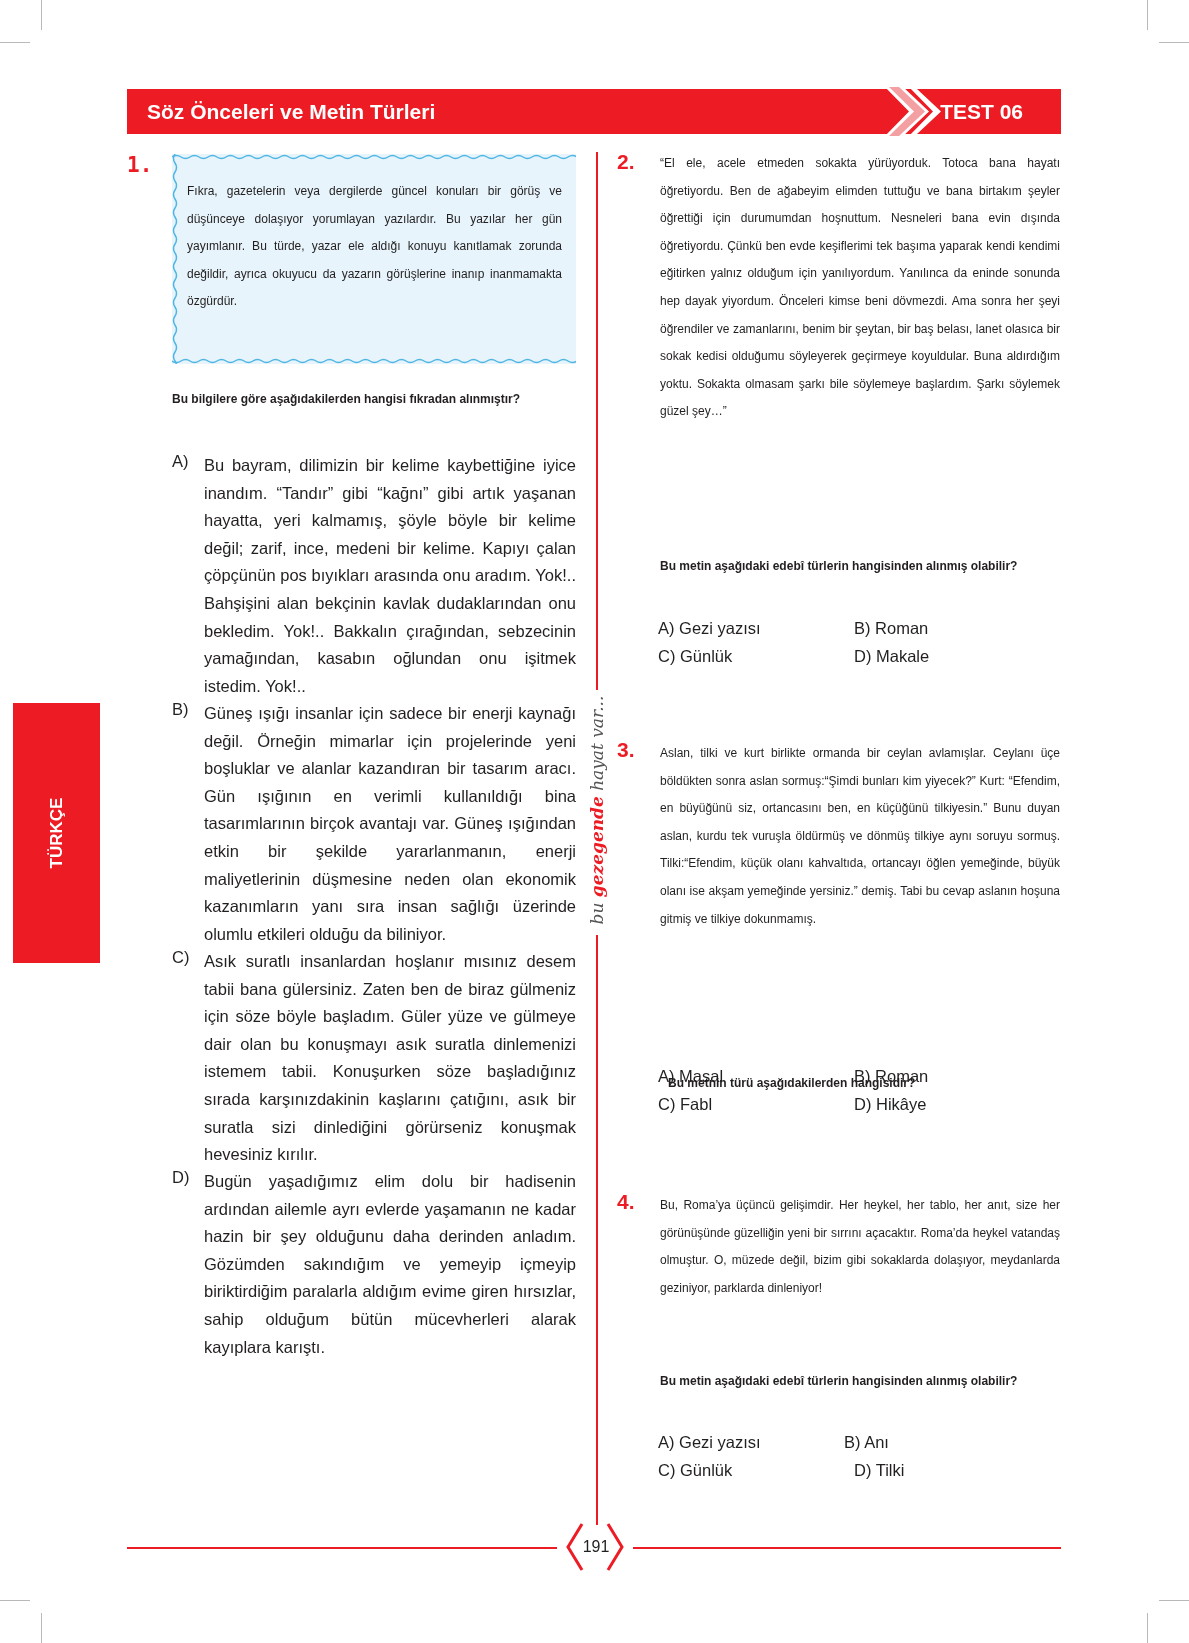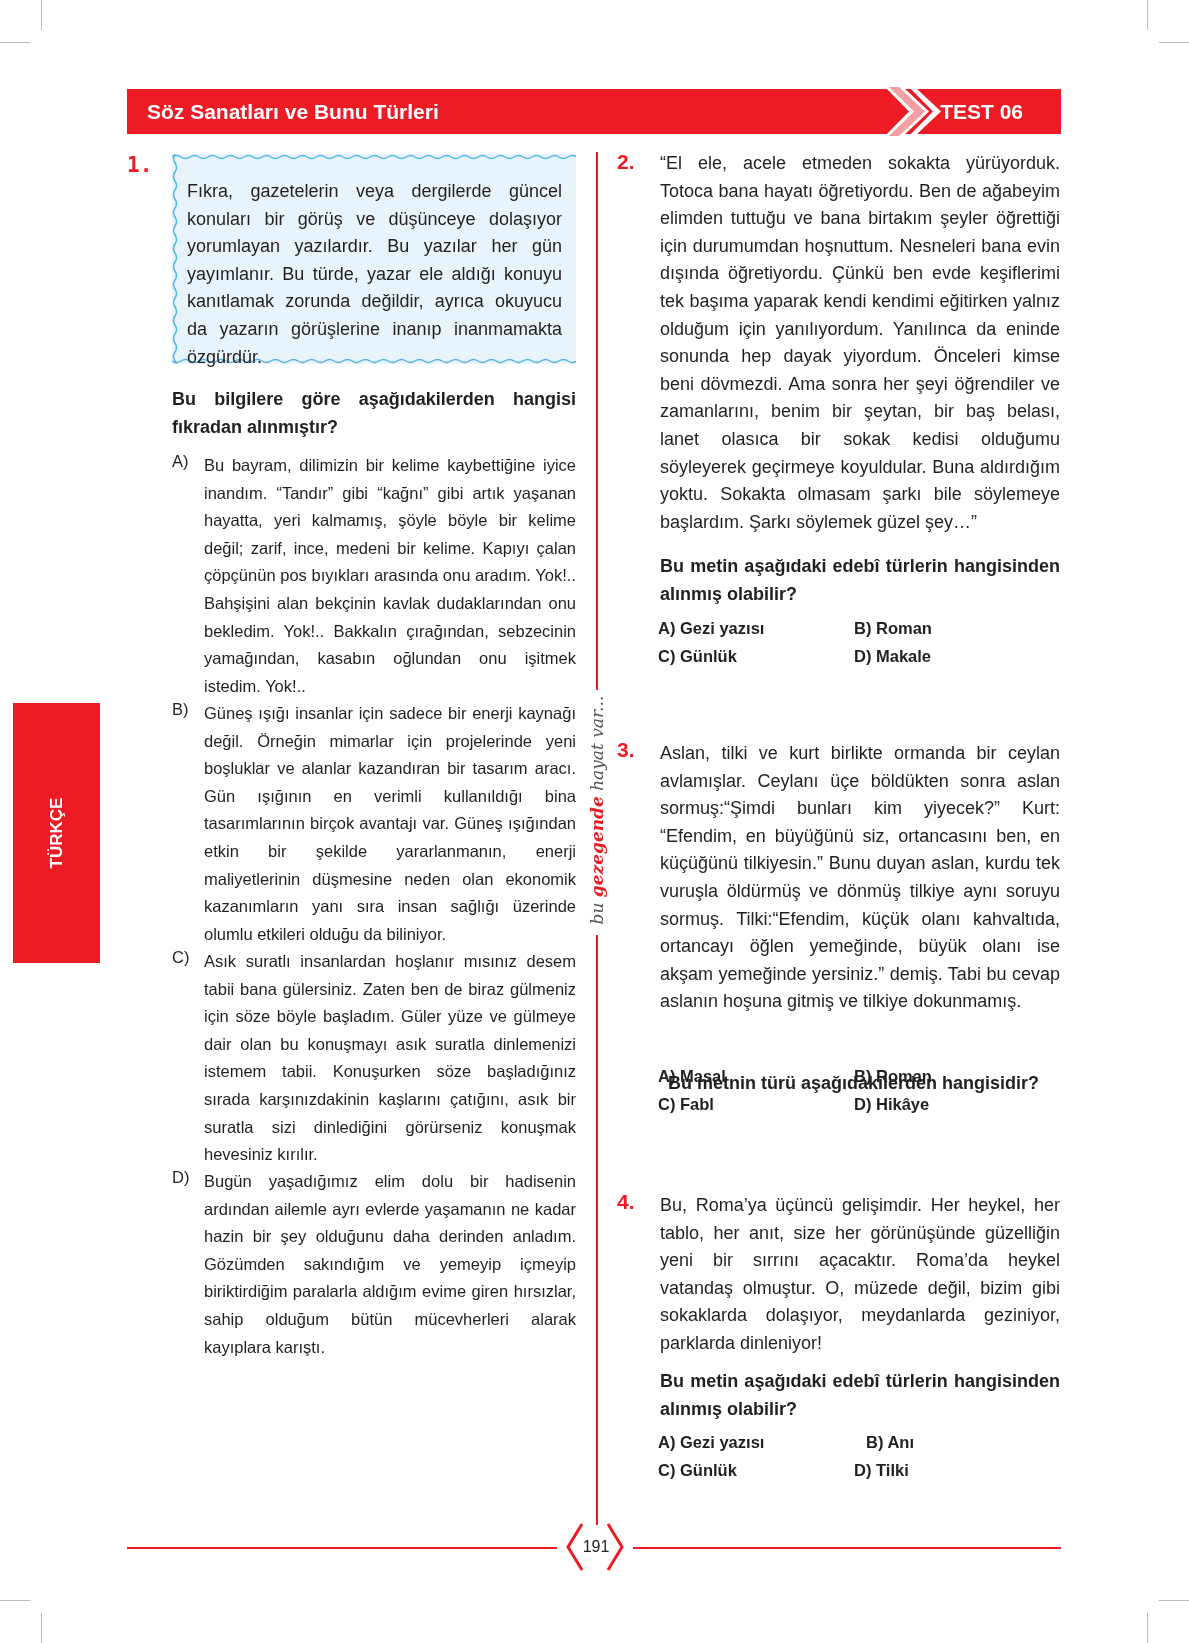--- a/index.html
+++ b/index.html
@@ -13,48 +13,48 @@
   .side-tab { position:absolute; left:13px; top:703px; width:87px; height:260px; background:#ed1c24; }
   .side-tab-label { position:absolute; left:50%; top:50%; transform:translate(-50%,-50%) rotate(-90deg);
                     color:#fff; font-weight:bold; font-size:17px; white-space:nowrap; }
   .divider { position:absolute; left:596px; width:2px; background:#ed1c24; }
   .slogan { position:absolute; left:572px; top:690px; width:50px; height:240px; }
   .slogan span { position:absolute; left:50%; top:50%; transform:translate(-50%,-50%) rotate(-90deg);
                  white-space:nowrap; font-family:"DejaVu Serif", serif; font-style:italic; font-size:17px; color:#555; }
   .slogan b { color:#ed1c24; }
   .qnum { position:absolute; color:#ed1c24; font-weight:bold; font-size:21px; }
   .qnum.mono { font-family:"DejaVu Sans Mono", monospace; }
-  .text { position:absolute; font-size:18px; line-height:27.6px; text-align:justify; }
+  .text { position:absolute; font-size:12px; line-height:27.6px; text-align:justify; }
   .bold { font-weight:bold; }
   .infobox { position:absolute; left:172px; top:154px; width:404px; height:210px; background:#e7f4fb; }
   .infobox svg { position:absolute; left:0; top:0; }
   .opt { position:absolute; font-size:16.5px; line-height:27.6px; }
   .opt-letter { position:absolute; left:0; top:0; }
   .opt-body { position:absolute; left:32px; top:4px; text-align:justify; }
   .grid-opts { position:absolute; font-size:16.5px; line-height:28px; }
-  .grid-opts div { position:absolute; white-space:nowrap;font-weight:bold; }
+  .grid-opts div { position:absolute; white-space:nowrap; }
   .footer-line { position:absolute; top:1547px; height:2px; background:#ed1c24; }
   .page-num { position:absolute; left:568px; top:1532px; width:56px; height:30px; text-align:center;
               line-height:30px; font-size:16px; color:#231f20; }
   .page-badge { position:absolute; left:560px; top:1518px; width:70px; height:58px; }
 </style>
 </head>
 <body>
 
 <div class="crop" style="left:41px;top:0;width:1px;height:30px;"></div>
 <div class="crop" style="left:0;top:42px;width:30px;height:1px;"></div>
 <div class="crop" style="left:1147px;top:0;width:1px;height:30px;"></div>
 <div class="crop" style="left:1159px;top:42px;width:30px;height:1px;"></div>
 <div class="crop" style="left:41px;top:1613px;width:1px;height:30px;"></div>
 <div class="crop" style="left:0;top:1600px;width:30px;height:1px;"></div>
 <div class="crop" style="left:1147px;top:1613px;width:1px;height:30px;"></div>
 <div class="crop" style="left:1159px;top:1600px;width:30px;height:1px;"></div>
 
 <div class="header-bar">
-  <span class="header-title">Söz Sanatları ve Bunu Türleri</span>
+  <span class="header-title">Söz Önceleri ve Metin Türleri</span>
   <svg class="chev" viewBox="0 0 110 53">
     <polygon points="0,4 26,4 50,26.5 26,49 0,49 0,4" fill="#ed1c24"></polygon>
     <polygon points="28,0 46,0 74,26.5 46,53 28,53 54,26.5" fill="#fff"></polygon>
     <polygon points="34,2 44,2 70,26.5 44,51 34,51 59,26.5" fill="#f4a0a3"></polygon>
     <polygon points="52,0 68,0 96,26.5 68,53 52,53 78,26.5" fill="#fff"></polygon>
     <polygon points="62,4 110,4 110,49 62,49 86,26.5" fill="#ed1c24"></polygon>
   </svg>
   <span class="header-test">TEST 06</span>
 </div>
 
@@ -120,21 +120,21 @@
     <div style="left:196px;top:28px;"><span>D)</span> <span>Hikâye</span></div>
   </div>
 </div>
 
 <div>
   <div class="qnum" style="left:617px;top:1190px;">4.</div>
   <div class="text" style="left:660px;top:1192px;width:400px;">Bu, Roma’ya üçüncü gelişimdir. Her heykel, her tablo, her anıt, size her görünüşünde güzelliğin yeni bir sırrını açacaktır. Roma’da heykel vatandaş olmuştur. O, müzede değil, bizim gibi sokaklarda dolaşıyor, meydanlarda geziniyor, parklarda dinleniyor!</div>
   <div class="text bold" style="left:660px;top:1368px;width:400px;">Bu metin aşağıdaki edebî türlerin hangisinden alınmış olabilir?</div>
   <div class="grid-opts" style="left:658px;top:1428px;width:400px;height:60px;">
     <div style="left:0;top:0;"><span>A)</span> <span>Gezi yazısı</span></div>
-    <div style="left:208px;top:0;"><span>B)</span> <span>Anı</span></div>
+    <div style="left:186px;top:0;"><span>B)</span> <span>Anı</span></div>
     <div style="left:0;top:28px;"><span>C)</span> <span>Günlük</span></div>
     <div style="left:196px;top:28px;"><span>D)</span> <span>Tilki</span></div>
   </div>
 </div>
 
 <div class="footer-line" style="left:127px;width:430px;"></div>
 <div class="footer-line" style="left:633px;width:428px;"></div>
 <svg class="page-badge" viewBox="0 0 70 58">
   <path d="M22,6 L8,29 L22,52" fill="none" stroke="#ed1c24" stroke-width="3"></path>
   <path d="M48,6 L62,29 L48,52" fill="none" stroke="#ed1c24" stroke-width="3"></path>

